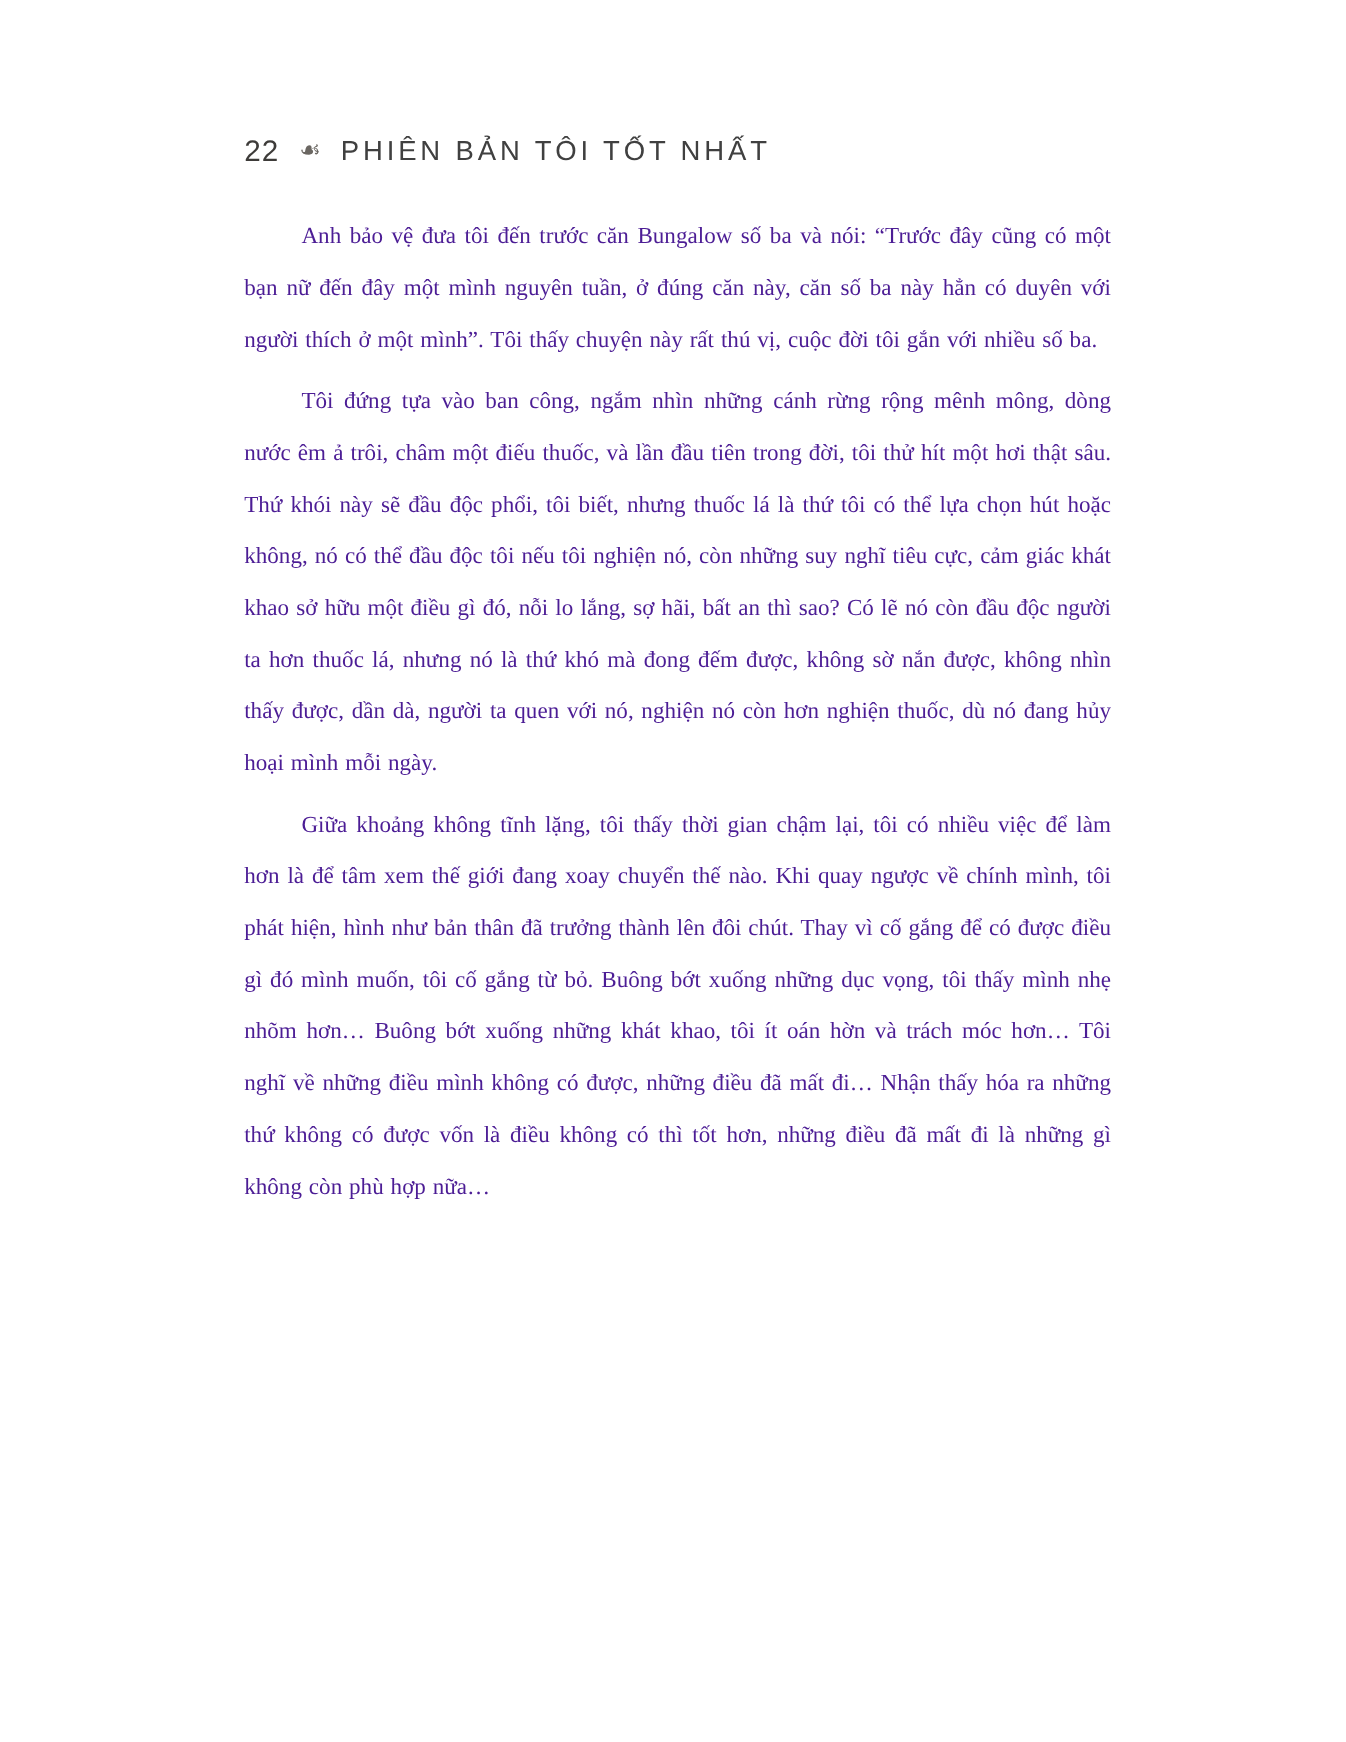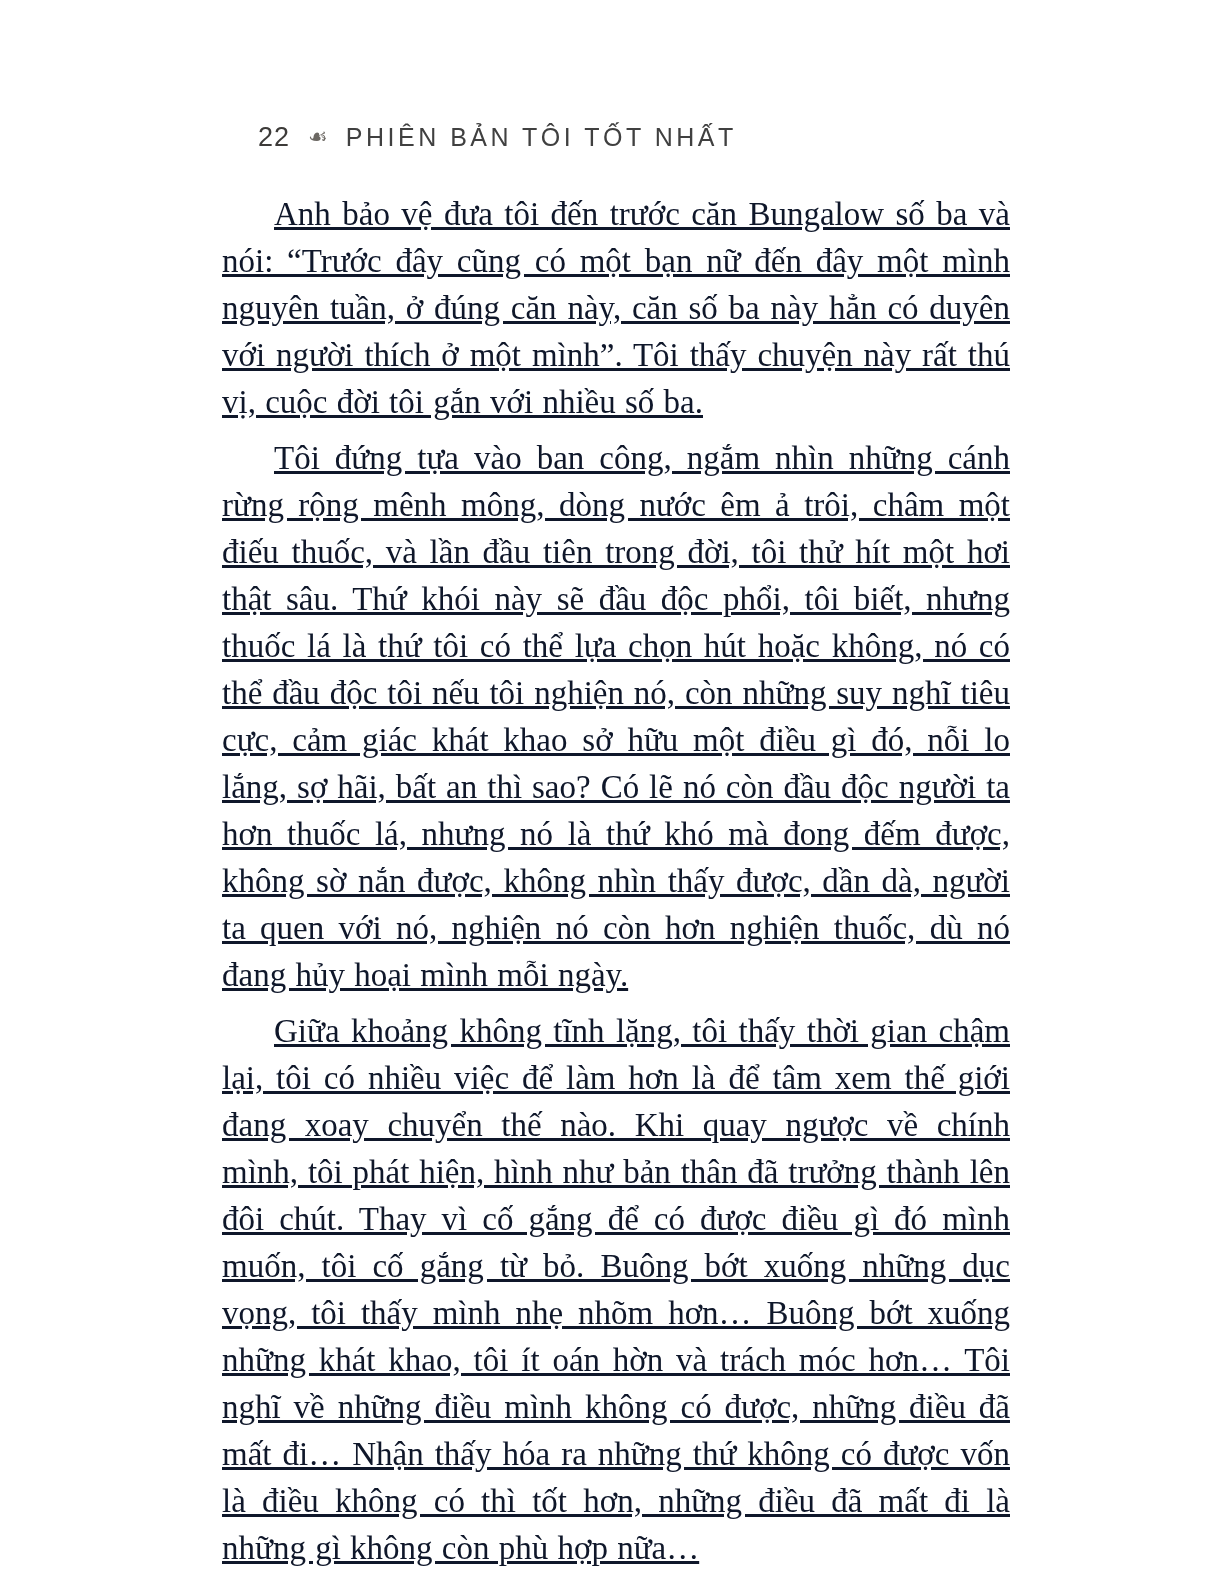--- a/index.html
+++ b/index.html
@@ -28,43 +28,41 @@
     align-items: center;
     gap: 18px;
     margin-bottom: 38px;
     font-family: "Liberation Sans", "DejaVu Sans", sans-serif;
     color: #3d3b39;
   }
   .page-number {
     font-size: 27px;
     letter-spacing: 1px;
     color: #3d3b39;
-    margin-left: 36px;
   }
   .ornament {
     font-size: 22px;
     color: #6b6762;
     line-height: 1;
     transform: translateY(-1px);
   }
   .book-title {
     font-size: 25px;
     letter-spacing: 3.5px;
     color: #404040;
     font-weight: 400;
   }
   .page-body p {
     margin: 0 0 9px 0;
-    font-size: 33px;
+    font-size: 21px;
     line-height: 47px;
     text-align: justify;
     text-indent: 52px;
-    color: #0f172a;
+    color: #4c1d95;
     word-spacing: 1px;
-    text-decoration: underline;
   }
 </style>
 </head>
 <body>
 
 <div class="page">
 
   <header class="page-header">
     <span class="page-number">22</span>
     <span class="ornament">☙</span>

